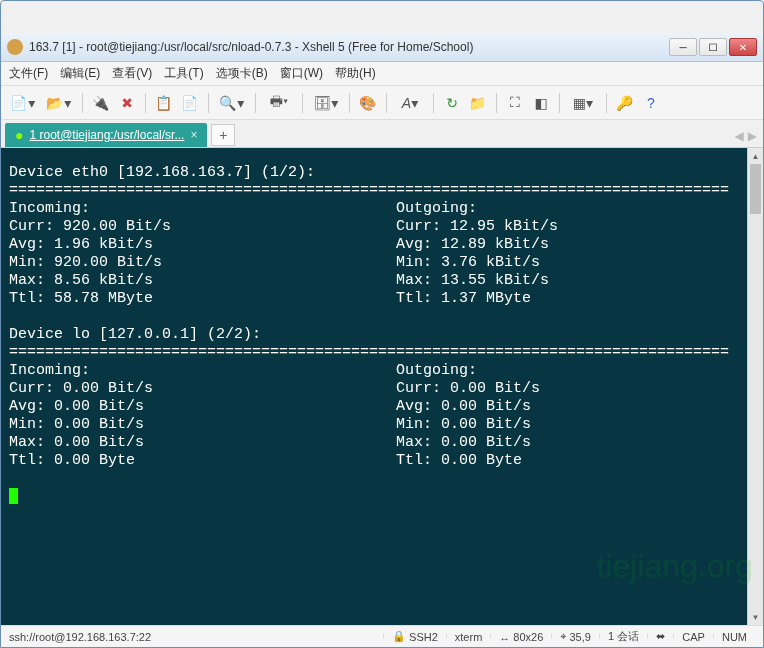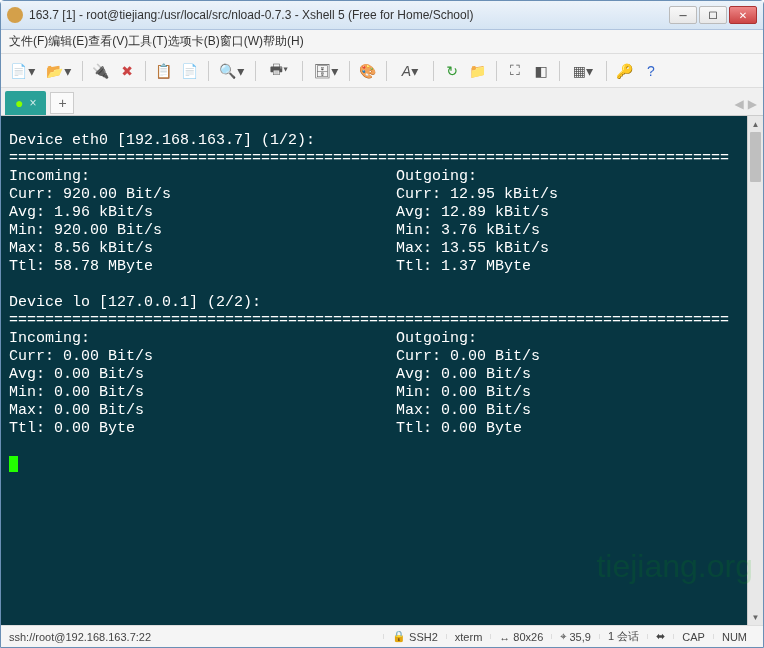--- a/index.html
+++ b/index.html
@@ -1,24 +1,24 @@
 <!DOCTYPE html>
 <html><head>
 <meta charset="utf-8">
 <style>
 * { margin: 0; padding: 0; box-sizing: border-box; }
 body { font-family: "Segoe UI", Tahoma, sans-serif; font-size: 12px; background: #fff; width: 764px; height: 648px; overflow: hidden; position: relative; }
 .window { border: 1px solid #6a8fb5; border-radius: 4px 4px 0 0; width: 764px; height: 648px; display: flex; flex-direction: column; background: #f0f0f0; }
-.titlebar { height: 28px; background: linear-gradient(#ecf3fa, #d5e4f3); display: flex; align-items: center; padding: 14px 6px; border-bottom: 1px solid #b0c4de; }
+.titlebar { height: 28px; background: linear-gradient(#ecf3fa, #d5e4f3); display: flex; align-items: center; padding: 14px 6px; border-bottom: 1px solid #b0c4de; margin-top: 32px; }
 .app-icon { width: 16px; height: 16px; background: #d4a04a; border-radius: 50%; margin-right: 6px; }
 .title-text { flex: 1; color: #333; }
 .win-btns { display: flex; gap: 2px; }
 .win-btn { width: 28px; height: 18px; border: 1px solid #bbb; border-radius: 2px; display: flex; align-items: center; justify-content: center; font-size: 10px; background: linear-gradient(#f8f8f8,#e8e8e8); cursor: pointer; }
 .win-btn.close { background: linear-gradient(#e88,#c44); color: #fff; border-color: #a33; }
-.menubar { height: 24px; background: #f5f5f5; display: flex; align-items: center; padding: 6px 8px; border-bottom: 1px solid #ddd; }
+.menubar { height: 24px; background: #f5f5f5; display: flex; align-items: center; padding: 6px 8px; gap: 12px; border-bottom: 1px solid #ddd; }
 .menu-item { color: #333; cursor: pointer; }
 .toolbar { height: 34px; background: #f5f5f5; display: flex; align-items: center; padding: 0 6px; gap: 4px; border-bottom: 1px solid #ddd; }
 .tbtn { width: 22px; height: 22px; display: flex; align-items: center; justify-content: center; font-size: 14px; cursor: pointer; color: #555; border-radius: 2px; }
 .tbtn.dd { width: 32px; }
 .sep { width: 1px; height: 20px; background: #ccc; margin: 0 3px; }
 .tabbar { height: 28px; background: #f0f0f0; display: flex; align-items: flex-end; padding: 0 4px; border-bottom: 1px solid #ccc; position: relative; }
 .tab { height: 24px; padding: 0 10px; background: #2aa198; color: #fff; display: flex; align-items: center; gap: 6px; border-radius: 2px 2px 0 0; font-size: 12px; cursor: pointer; }
 .tab .bullet { color: #8f0; font-size: 14px; }
 .tab .close-x { color: #fff; opacity: .8; cursor: pointer; }
 .tab-add { width: 24px; height: 22px; border: 1px solid #ccc; background: #fafafa; display: flex; align-items: center; justify-content: center; margin-left: 4px; margin-bottom: 1px; cursor: pointer; font-size: 14px; color: #666; }
@@ -91,20 +91,21 @@
     <div class="sep"></div>
     <div class="tbtn dd">▦▾</div>
     <div class="sep"></div>
     <div class="tbtn" style="color:#393">🔑</div>
     <div class="tbtn" style="color:#36c">?</div>
   </div>
 
   <div class="tabbar">
     <div class="tab">
       <span class="bullet">●</span>
+      <span style="text-decoration:underline">1 root@tiejiang:/usr/local/sr...</span>
       <span class="close-x">×</span>
     </div>
     <div class="tab-add">+</div>
     <div class="tab-nav">
       <span>◀</span>
       <span>▶</span>
     </div>
   </div>
 
   <div class="terminal-wrap">

